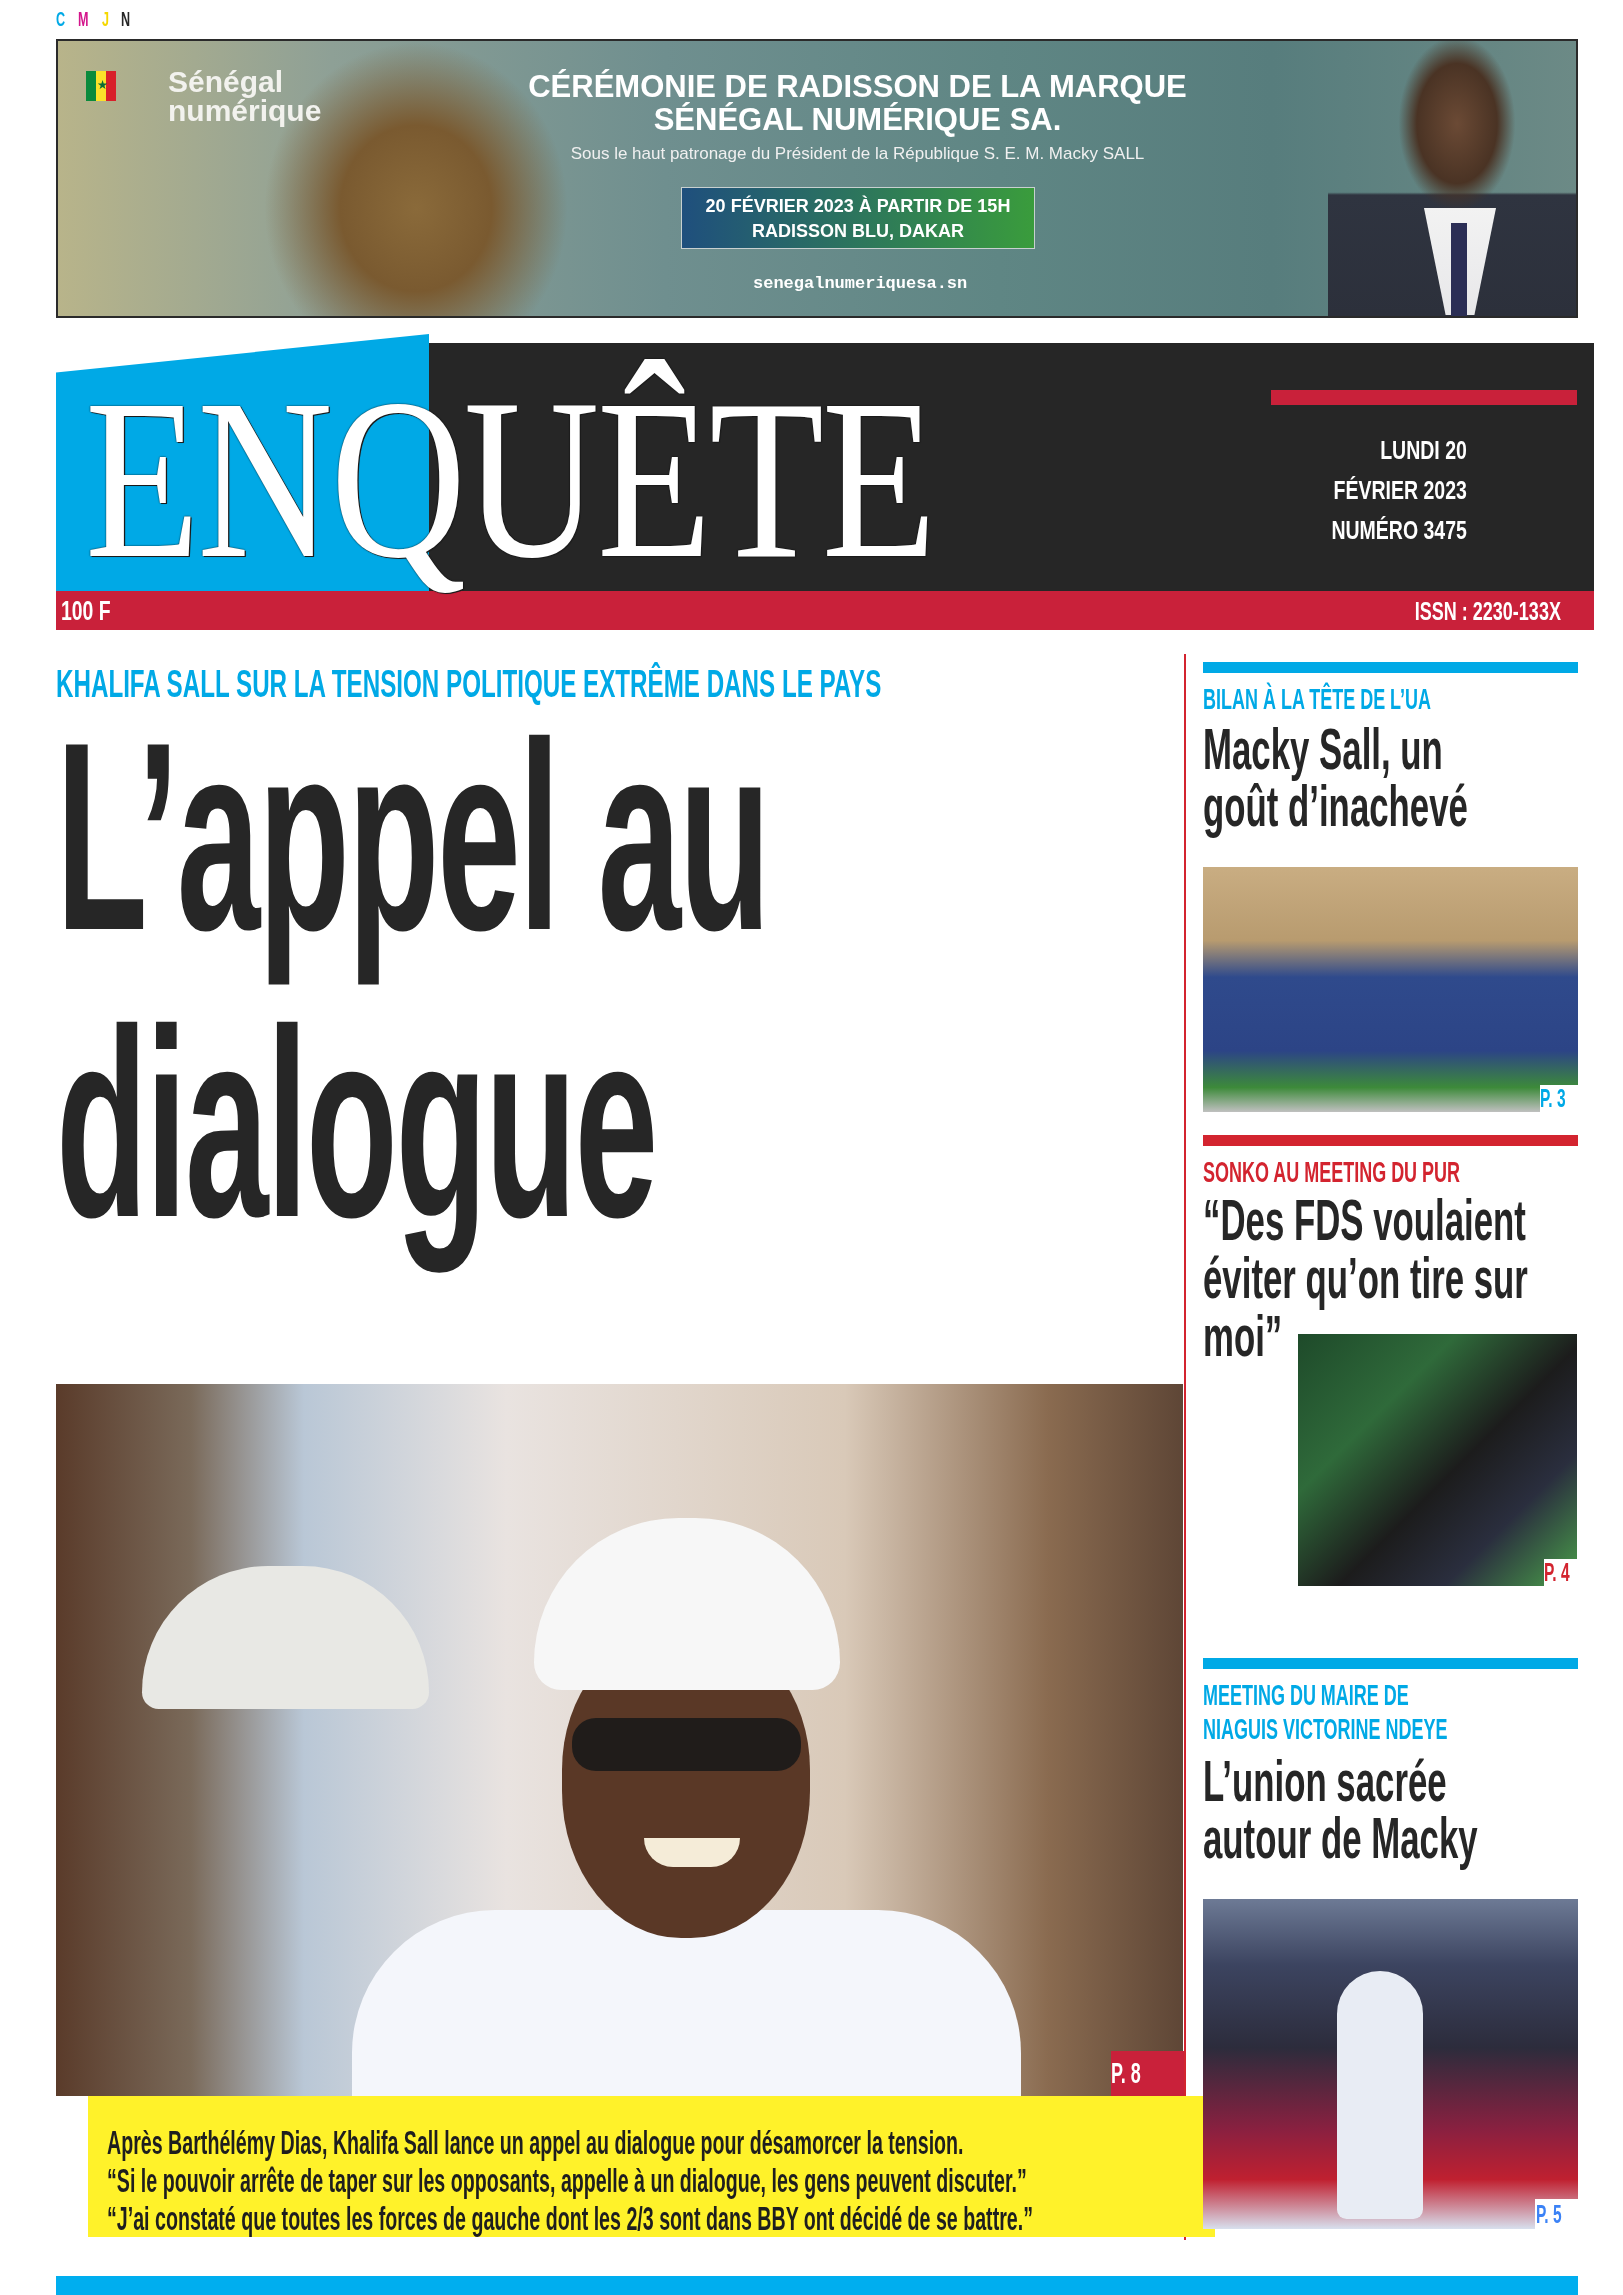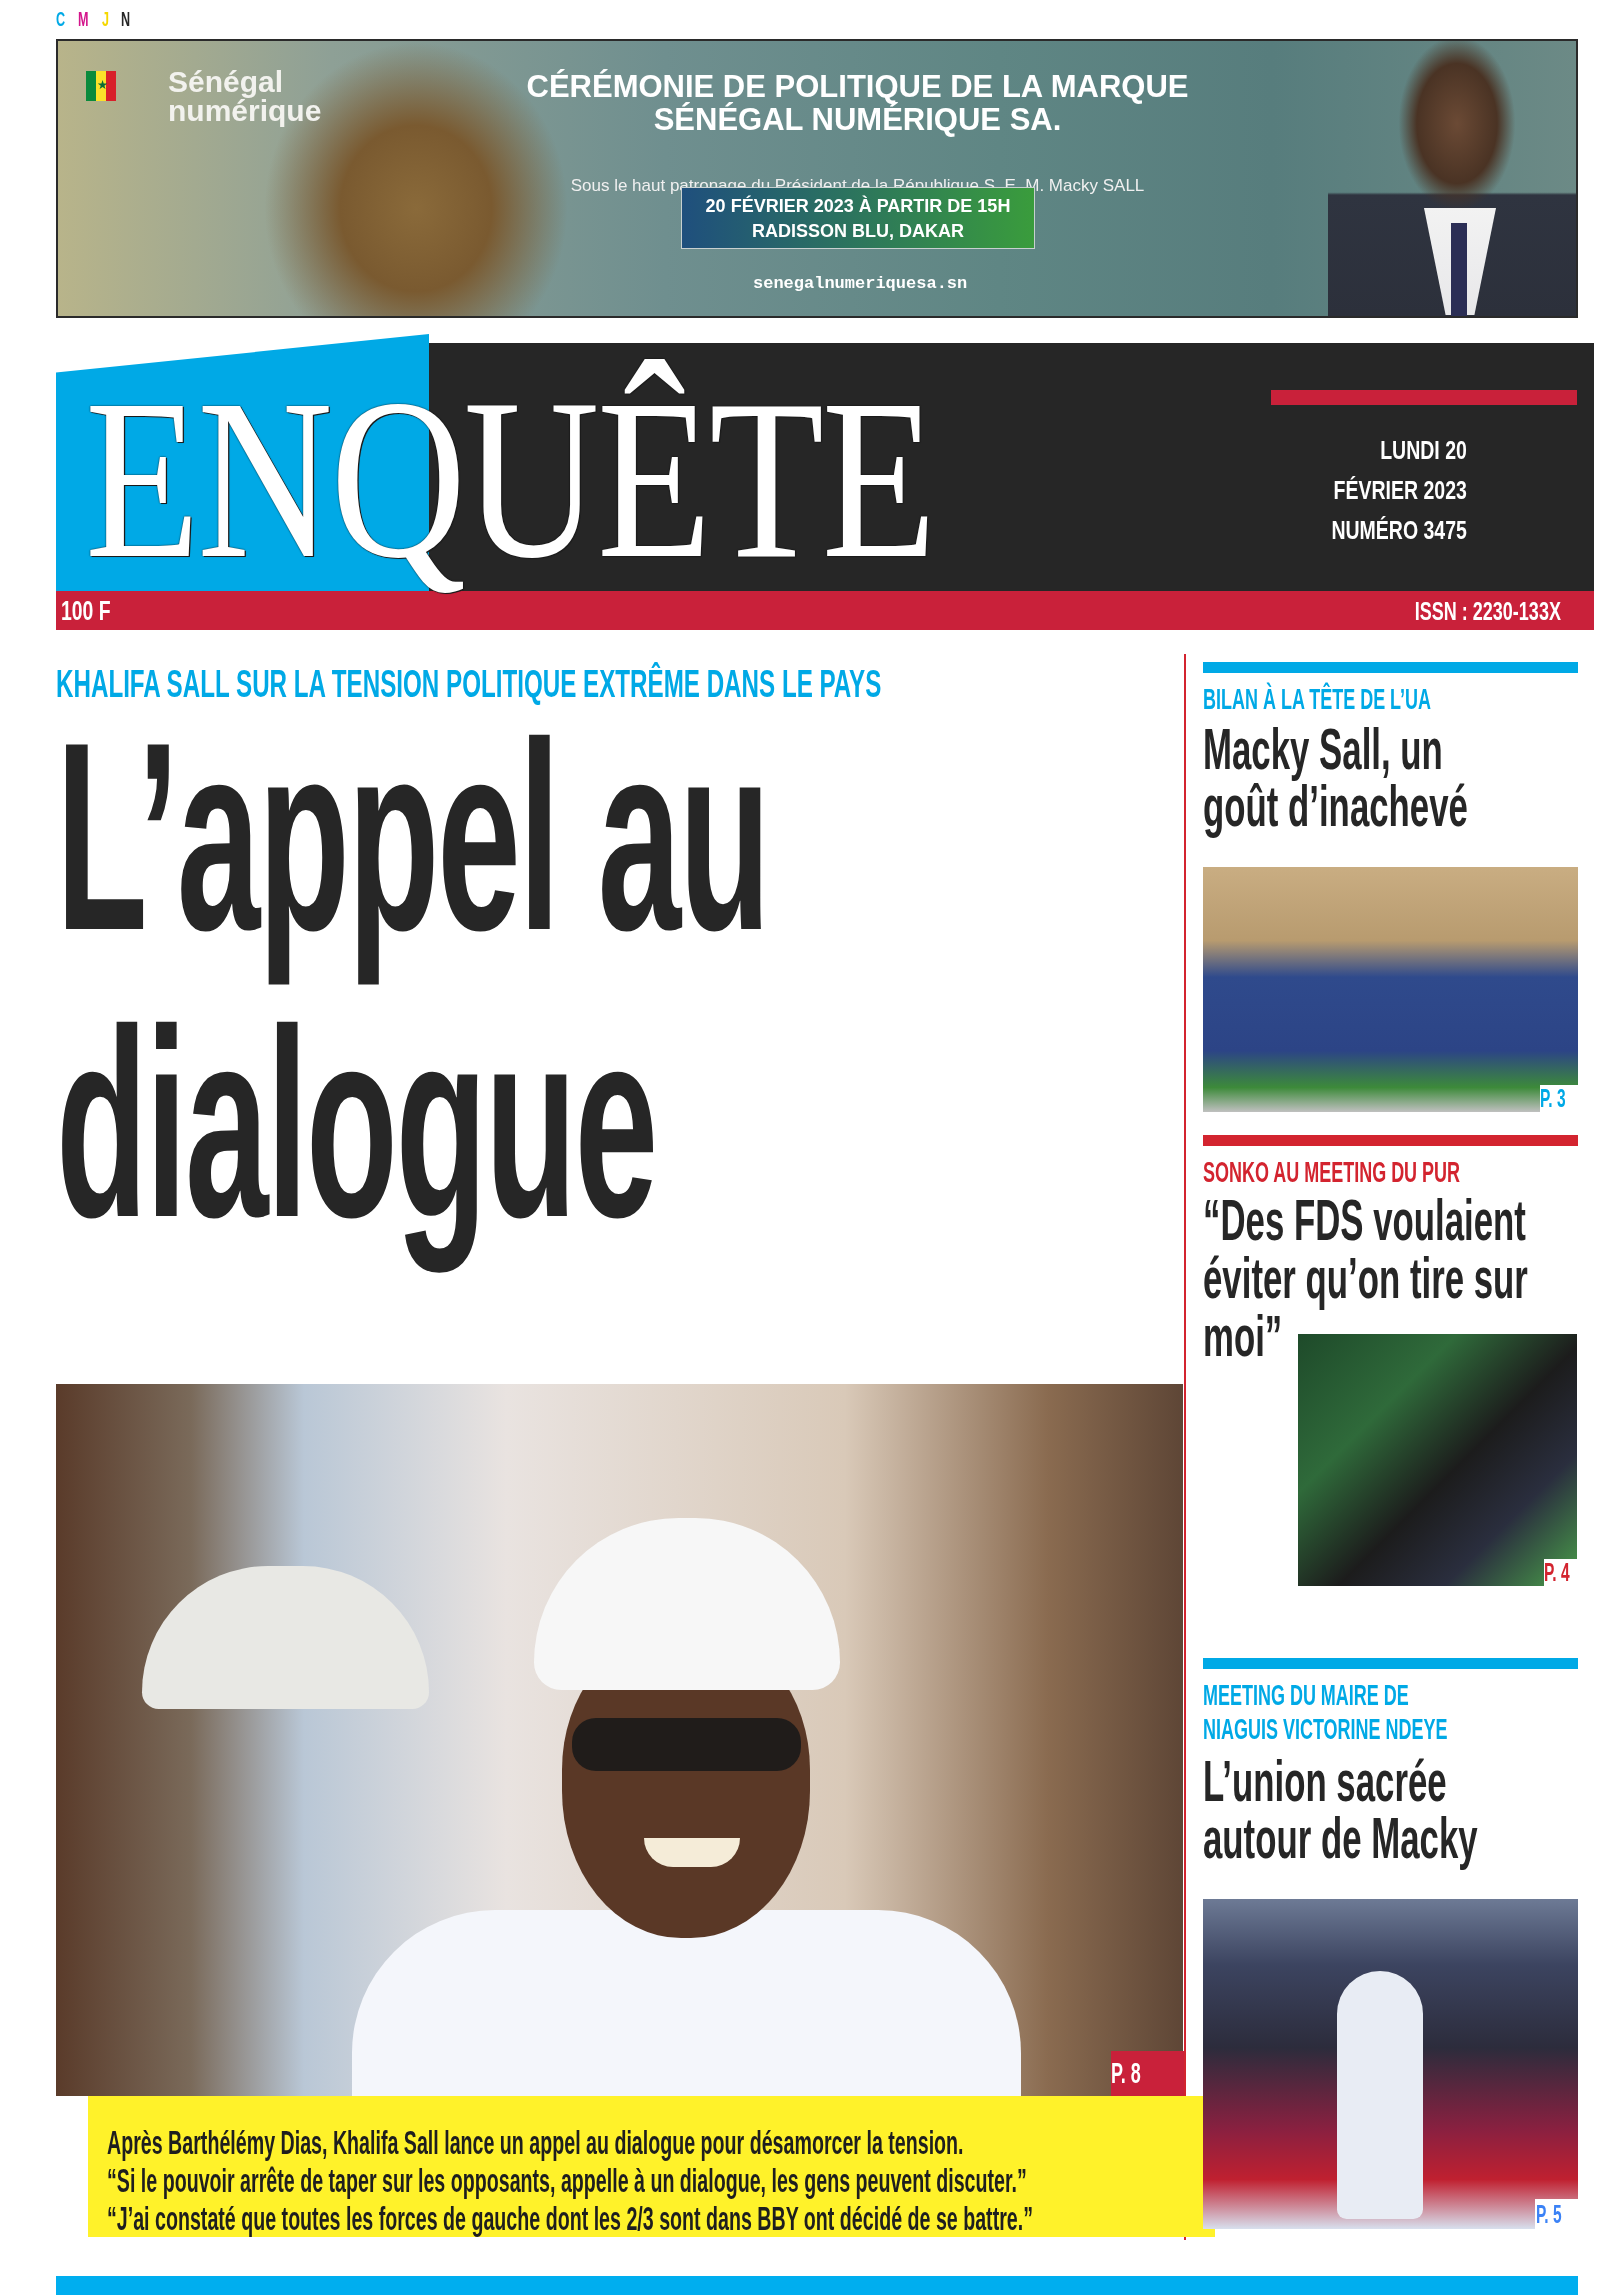--- a/index.html
+++ b/index.html
@@ -14,21 +14,21 @@
   
   #banner { left:56px; top:39px; width:1522px; height:279px; border:2.4px solid #2a2a2a; box-sizing:border-box; overflow:hidden;
     background: linear-gradient(90deg,#b8b48a 0%, #8ea096 18%, #6f8f8f 40%, #5f8684 62%, #577d7d 80%, #6c8a86 100%); }
   #banner .statue { position:absolute; left:205px; top:0; width:306px; height:279px;
     background: radial-gradient(ellipse at 50% 60%, #8a6a3a 0%, #7a5a30 35%, rgba(120,95,55,0) 70%); }
   #flag { position:absolute; left:28px; top:30px; width:30px; height:30px; display:flex; }
   #flag i { flex:1; display:block; }
   #flag-star { position:absolute; left:39px; top:38px; color:#0a6b36; font-size:12.4px; line-height:12.4px; }
   #brand { position:absolute; left:110px; top:26px; color:#f2f2ee; font-weight:700; font-size:30px; line-height:29px; }
   #ad-title { position:absolute; left:0; width:100%; top:29px; text-align:center; color:#ffffff; font-weight:700; font-size:31px; line-height:33px; padding-left:81px; box-sizing:border-box; }
-  #ad-sub { position:absolute; left:0; width:100%; top:103px; text-align:center; color:#f0f0f0; font-size:17px; padding-left:81px; box-sizing:border-box;margin-top:32px; }
+  #ad-sub { position:absolute; left:0; width:100%; top:103px; text-align:center; color:#f0f0f0; font-size:17px; padding-left:81px; box-sizing:border-box; }
   #ad-datebox { position:absolute; left:623px; top:146px; width:354px; height:62px; background:linear-gradient(90deg,#1f4f7d,#3a9c3c); border:1px solid #c8d0d0; color:#fff; font-weight:700; font-size:18px; text-align:center; line-height:25px; padding-top:5.7px; box-sizing:border-box; }
   #ad-url { position:absolute; left:695px; top:233px; color:#fff; font-weight:700; font-size:17px;font-family:Liberation Mono, monospace; }
   #president { position:absolute; right:0; top:0; width:248px; height:275px; background: radial-gradient(ellipse at 52% 30%, #6b4a35 0%, #4a3324 22%, rgba(0,0,0,0) 32%), linear-gradient(180deg, rgba(0,0,0,0) 55%, #2f3440 56%, #2c303b 100%); }
   #president .shirt { position:absolute; left:96px; top:167px; width:72px; height:107px; background:linear-gradient(180deg,#f2f2f2,#e8e8ea); clip-path: polygon(0 0,100% 0,70% 100%,30% 100%); }
   #president .tie { position:absolute; left:123px; top:182px; width:16px; height:93px; background:#2b2e55; }
 
   
   #mast { left:56px; top:334px; width:1522px; height:296px;padding-left:16px; }
   #mast-black { position:absolute; left:363px; top:8.6px; right:0; height:248px; background:#262626; }
   #mast-blue { position:absolute; left:0; top:0; width:373px; height:257px; background:#00a9e6; clip-path: polygon(0 15%, 100% 0, 100% 100%, 0 100%); }
@@ -91,21 +91,21 @@
     <i style="background:#0a8a3c"></i>
       <i style="background:#fbe12a"></i>
       <i style="background:#d8202a"></i>
   </div>
   <div id="flag-star">★</div>
   <div id="brand">
     <div>Sénégal</div>
     <div>numérique</div>
   </div>
   <div id="ad-title">
-    <div>CÉRÉMONIE DE POLITIQUE DE LA MARQUE</div>
+    <div>CÉRÉMONIE DE RADISSON DE LA MARQUE</div>
     <div>SÉNÉGAL NUMÉRIQUE SA.</div>
   </div>
   <div id="ad-sub">Sous le haut patronage du Président de la République S. E. M. Macky SALL</div>
   <div id="ad-datebox">
     <div>20 FÉVRIER 2023 À PARTIR DE 15H</div>
     <div>RADISSON BLU, DAKAR</div>
   </div>
   <div id="ad-url">senegalnumeriquesa.sn</div>
   <div id="president">
     <div class="shirt"></div>

